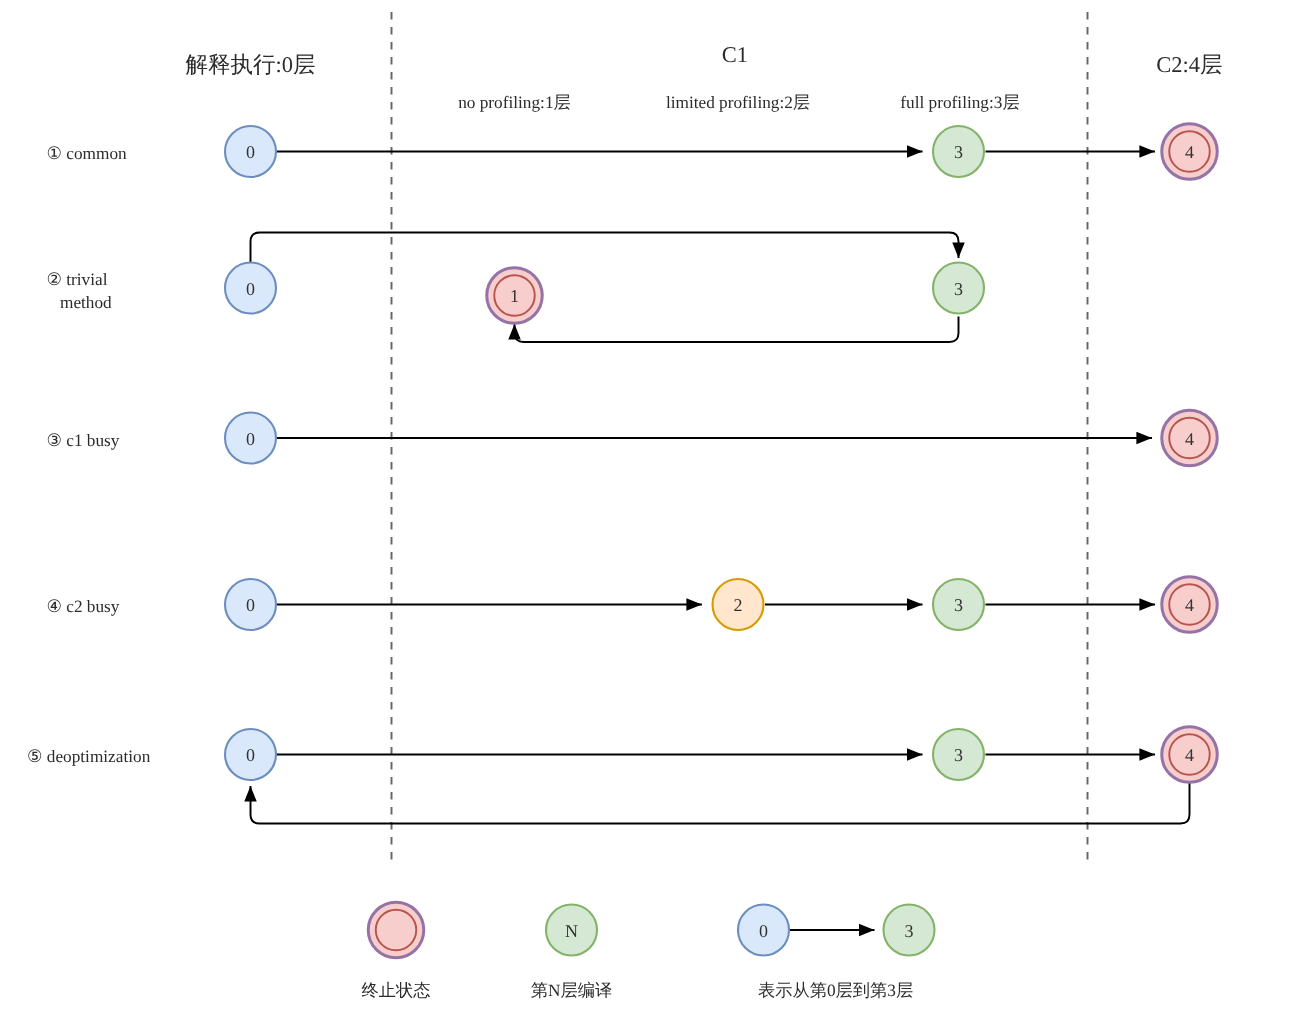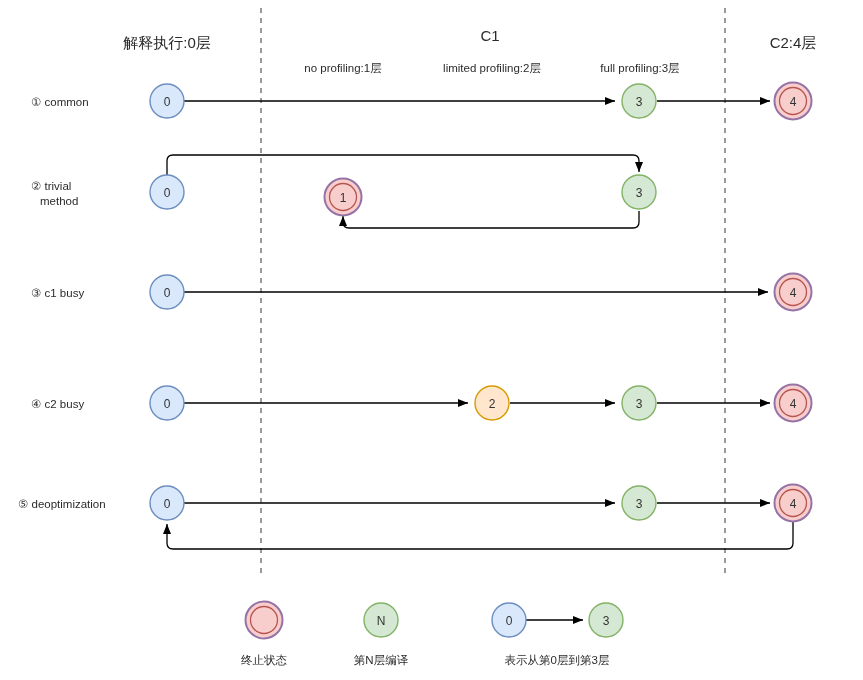--- a/index.html
+++ b/index.html
@@ -11,20 +11,21 @@
     width: 863px;
     height: 680px;
     font-family: "Liberation Sans", sans-serif;
     color: #2b2b2b;
     overflow: hidden;
   }
   #stage {
     position: relative;
     width: 863px;
     height: 680px;
+    font-family: Liberation Serif, serif;
   }
   svg#diagram {
     position: absolute;
     left: 0;
     top: 0;
     width: 863px;
     height: 680px;
   }
   .hdr-main {
     font-size: 15px;

